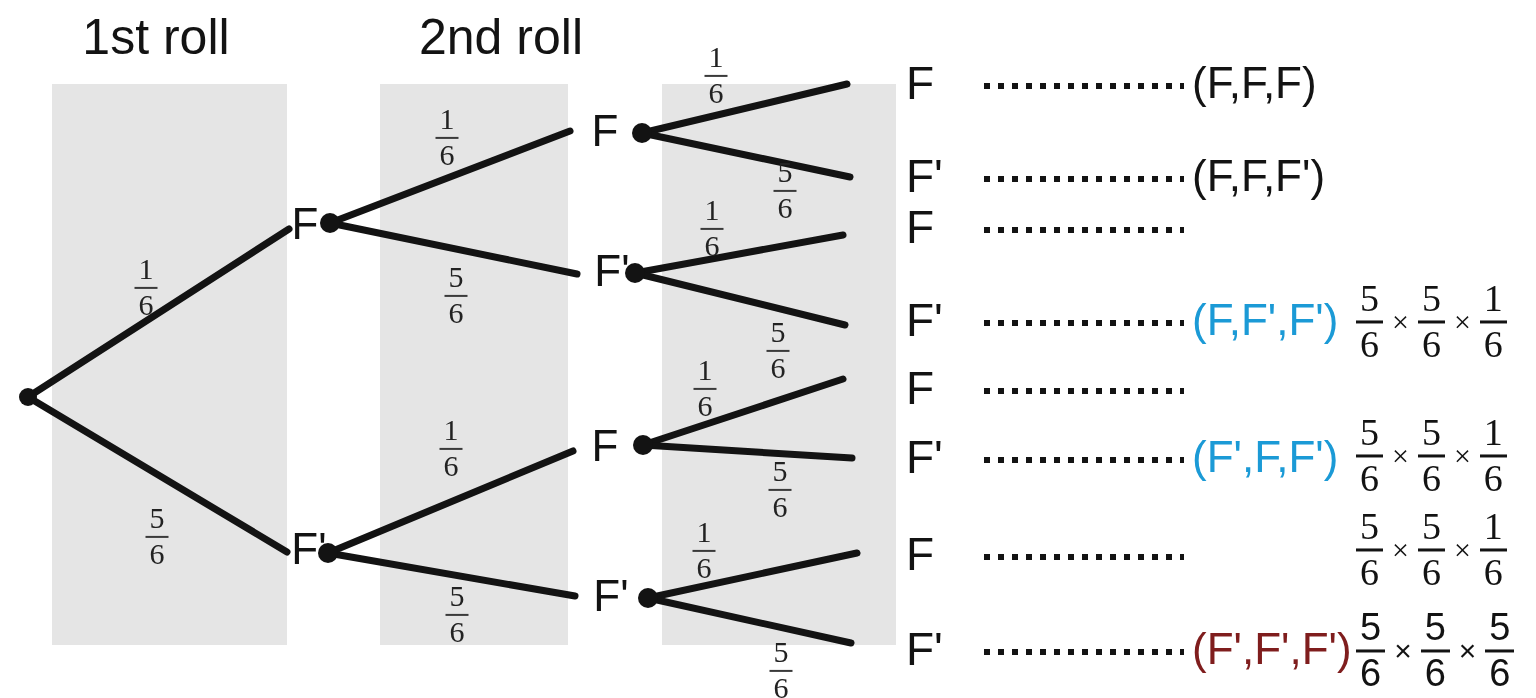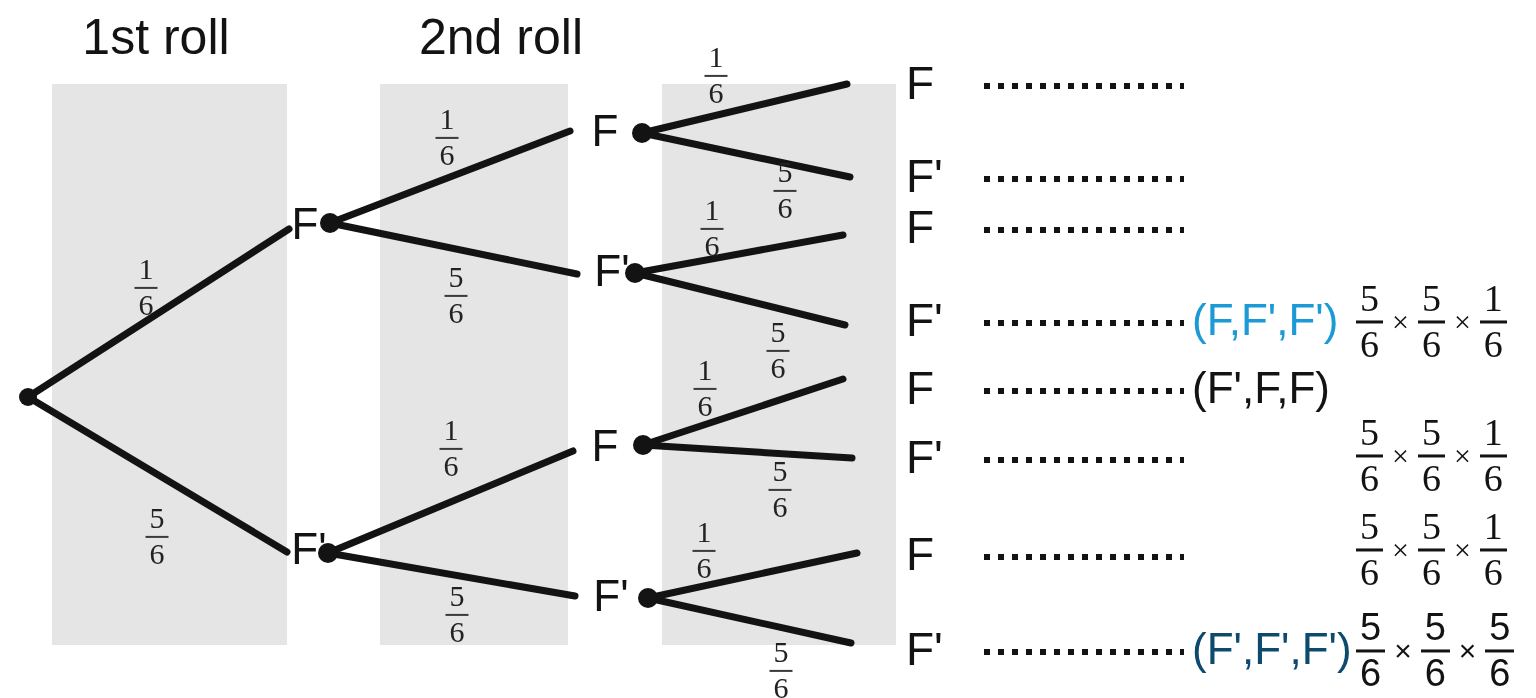--- a/index.html
+++ b/index.html
@@ -33,21 +33,21 @@
     font-size:46px;font-weight:500;line-height:1;white-space:nowrap;
   }
   .leader{
     position:absolute;left:984px;width:200px;height:6px;transform:translateY(-50%);
     background:repeating-linear-gradient(to right,#131313 0 6px,transparent 6px 14px);
   }
   .tuple{
     position:absolute;left:1192px;transform:translateY(-50%);
     font-size:44px;font-weight:500;line-height:1;white-space:nowrap;
   }
-  .black{color:#131313;} .blue{color:#1b9ad6;} .red{color:#0c4a6e;}
+  .black{color:#131313;} .blue{color:#1b9ad6;} .red{color:#7f1d1d;}
   
   .product{
     position:absolute;left:1356px;transform:translateY(-50%);
     display:flex;align-items:center;gap:9px;color:#131313;
   }
   .product.serif{font-family:"Liberation Serif",serif;}
   .product.sans{font-family:"Liberation Sans",sans-serif;}
   .bfrac{display:inline-flex;flex-direction:column;align-items:center;font-size:38px;line-height:1.08;}
   .bfrac .n{border-bottom:3px solid #131313;padding:0 4px 1px;}
   .bfrac .d{padding-top:1px;}
@@ -155,23 +155,29 @@
     <span class="n">1</span>
     <span class="d">6</span>
   </div>
   <div class="sfrac" style="left:781px;top:670px">
     <span class="n">5</span>
     <span class="d">6</span>
   </div>
 
   <div class="oletter" style="top:83px">F</div>
   <div class="leader" style="top:86px"></div>
+  <div class="tuple" style="top:83px">
+    <span class="black">(F,F,F)</span>
+  </div>
 
   <div class="oletter" style="top:176px">F'</div>
   <div class="leader" style="top:179px"></div>
+  <div class="tuple" style="top:176px">
+    <span class="black">(F,F,F')</span>
+  </div>
 
   <div class="oletter" style="top:227px">F</div>
   <div class="leader" style="top:230px"></div>
 
   <div class="oletter" style="top:320px">F'</div>
   <div class="leader" style="top:323px"></div>
   <div class="tuple" style="top:320px">
     <span class="blue">(F,F',F')</span>
   </div>
   <div class="product serif" style="top:322px">
@@ -186,26 +192,26 @@
     </span>
     <span class="times">×</span>
     <span class="bfrac">
       <span class="n">1</span>
       <span class="d">6</span>
     </span>
   </div>
 
   <div class="oletter" style="top:388px">F</div>
   <div class="leader" style="top:391px"></div>
-  <div class="tuple" style="top:388px">
-    <span class="black">(F',F,F)</span>
-  </div>
 
   <div class="oletter" style="top:457px">F'</div>
   <div class="leader" style="top:460px"></div>
+  <div class="tuple" style="top:457px">
+    <span class="blue">(F',F,F')</span>
+  </div>
   <div class="product serif" style="top:456px">
     <span class="bfrac">
       <span class="n">5</span>
       <span class="d">6</span>
     </span>
     <span class="times">×</span>
     <span class="bfrac">
       <span class="n">5</span>
       <span class="d">6</span>
     </span>

